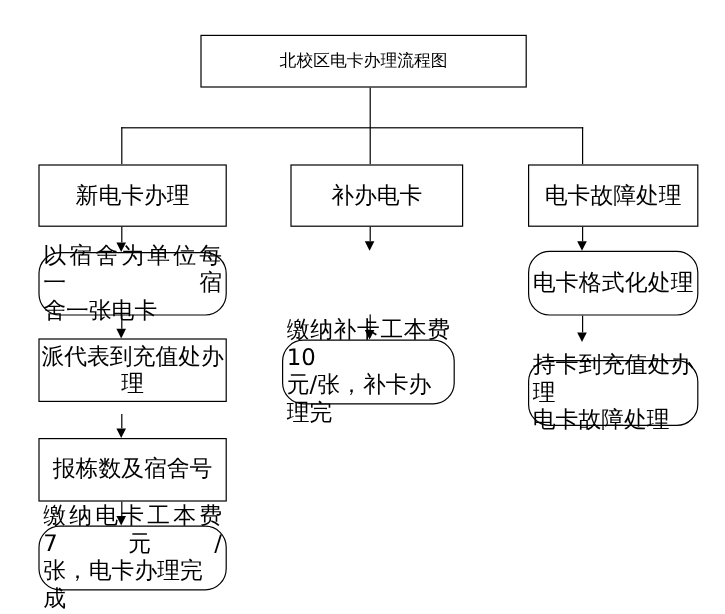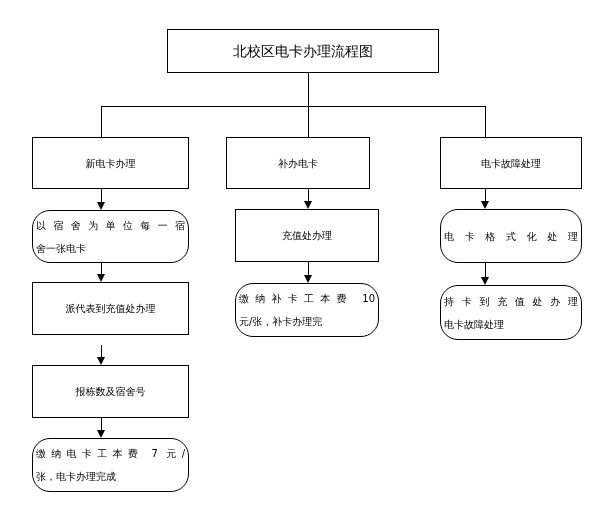--- a/index.html
+++ b/index.html
@@ -9,21 +9,21 @@
     background:#ffffff;
     font-family:"DejaVu Sans","Liberation Sans",sans-serif;
     color:#000000;
     overflow:hidden;
   }
   .box{
     position:absolute;
     border:1px solid #000000;
     background:#ffffff;
     box-sizing:border-box;
-    font-size:10px;
+    font-size:19px;
     line-height:23px;
   }
   .box.center{
     display:flex;align-items:center;justify-content:center;
     text-align:center;
   }
   .box.multi{
     display:flex;flex-direction:column;justify-content:center;
     padding:2px 3px;
     border-radius:18px;
@@ -89,30 +89,27 @@
   </div>
 
   <div class="vline" style="left:101px;top:418px;height:12px"></div>
   <div class="arrowhead" style="left:97px;top:430px"></div>
 
   <div class="box multi" style="left:32px;top:438px;width:157px;height:54px">
     <div class="jline">缴纳电卡工本费 7 元/</div>
     <div class="lline">张，电卡办理完成</div>
   </div>
 
-  <div class="box center" style="left:226px;top:137px;width:144px;height:52px">
+  <div class="box center" style="left:242px;top:137px;width:144px;height:52px">
     <span>补办电卡</span>
   </div>
 
   <div class="vline" style="left:308px;top:189px;height:12px"></div>
   <div class="arrowhead" style="left:304px;top:201px"></div>
 
-  <div class="box center" style="left:235px;top:209px;width:144px;height:53px">
-    <span>充值处办理</span>
-  </div>
 
   <div class="vline" style="left:308px;top:262px;height:13px"></div>
   <div class="arrowhead" style="left:304px;top:275px"></div>
 
   <div class="box multi" style="left:235px;top:283px;width:144px;height:54px">
     <div class="jline">缴纳补卡工本费 10</div>
     <div class="lline">元/张，补卡办理完</div>
   </div>
 
   <div class="box center" style="left:440px;top:137px;width:142px;height:52px">
@@ -122,18 +119,18 @@
   <div class="vline" style="left:485px;top:189px;height:12px"></div>
   <div class="arrowhead" style="left:481px;top:201px"></div>
 
   <div class="box multi" style="left:440px;top:209px;width:142px;height:54px">
     <div class="jline">电卡格式化处理</div>
   </div>
 
   <div class="vline" style="left:485px;top:263px;height:14px"></div>
   <div class="arrowhead" style="left:481px;top:277px"></div>
 
-  <div class="box multi" style="left:440px;top:285px;width:142px;height:55px">
+  <div class="box multi" style="left:440px;top:300px;width:142px;height:55px">
     <div class="jline">持卡到充值处办理</div>
     <div class="lline">电卡故障处理</div>
   </div>
 
 </div>
 
 </body></html>

